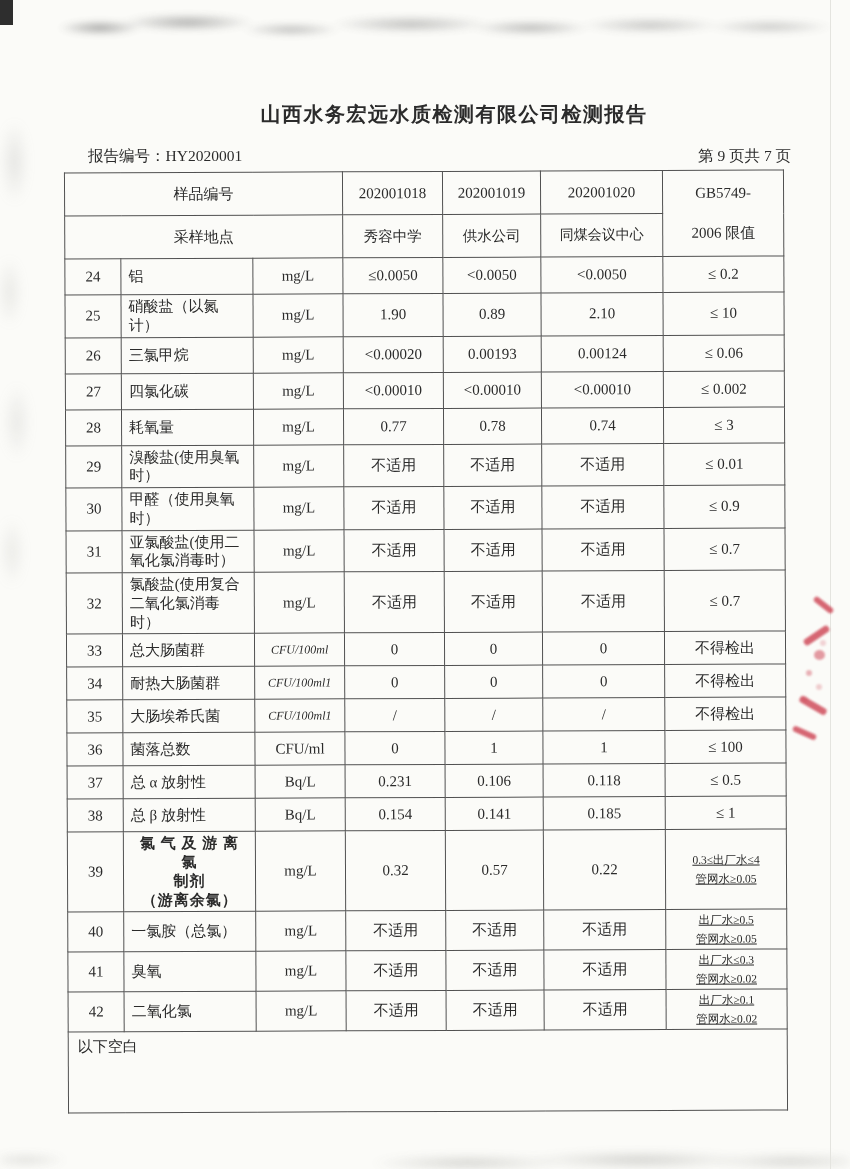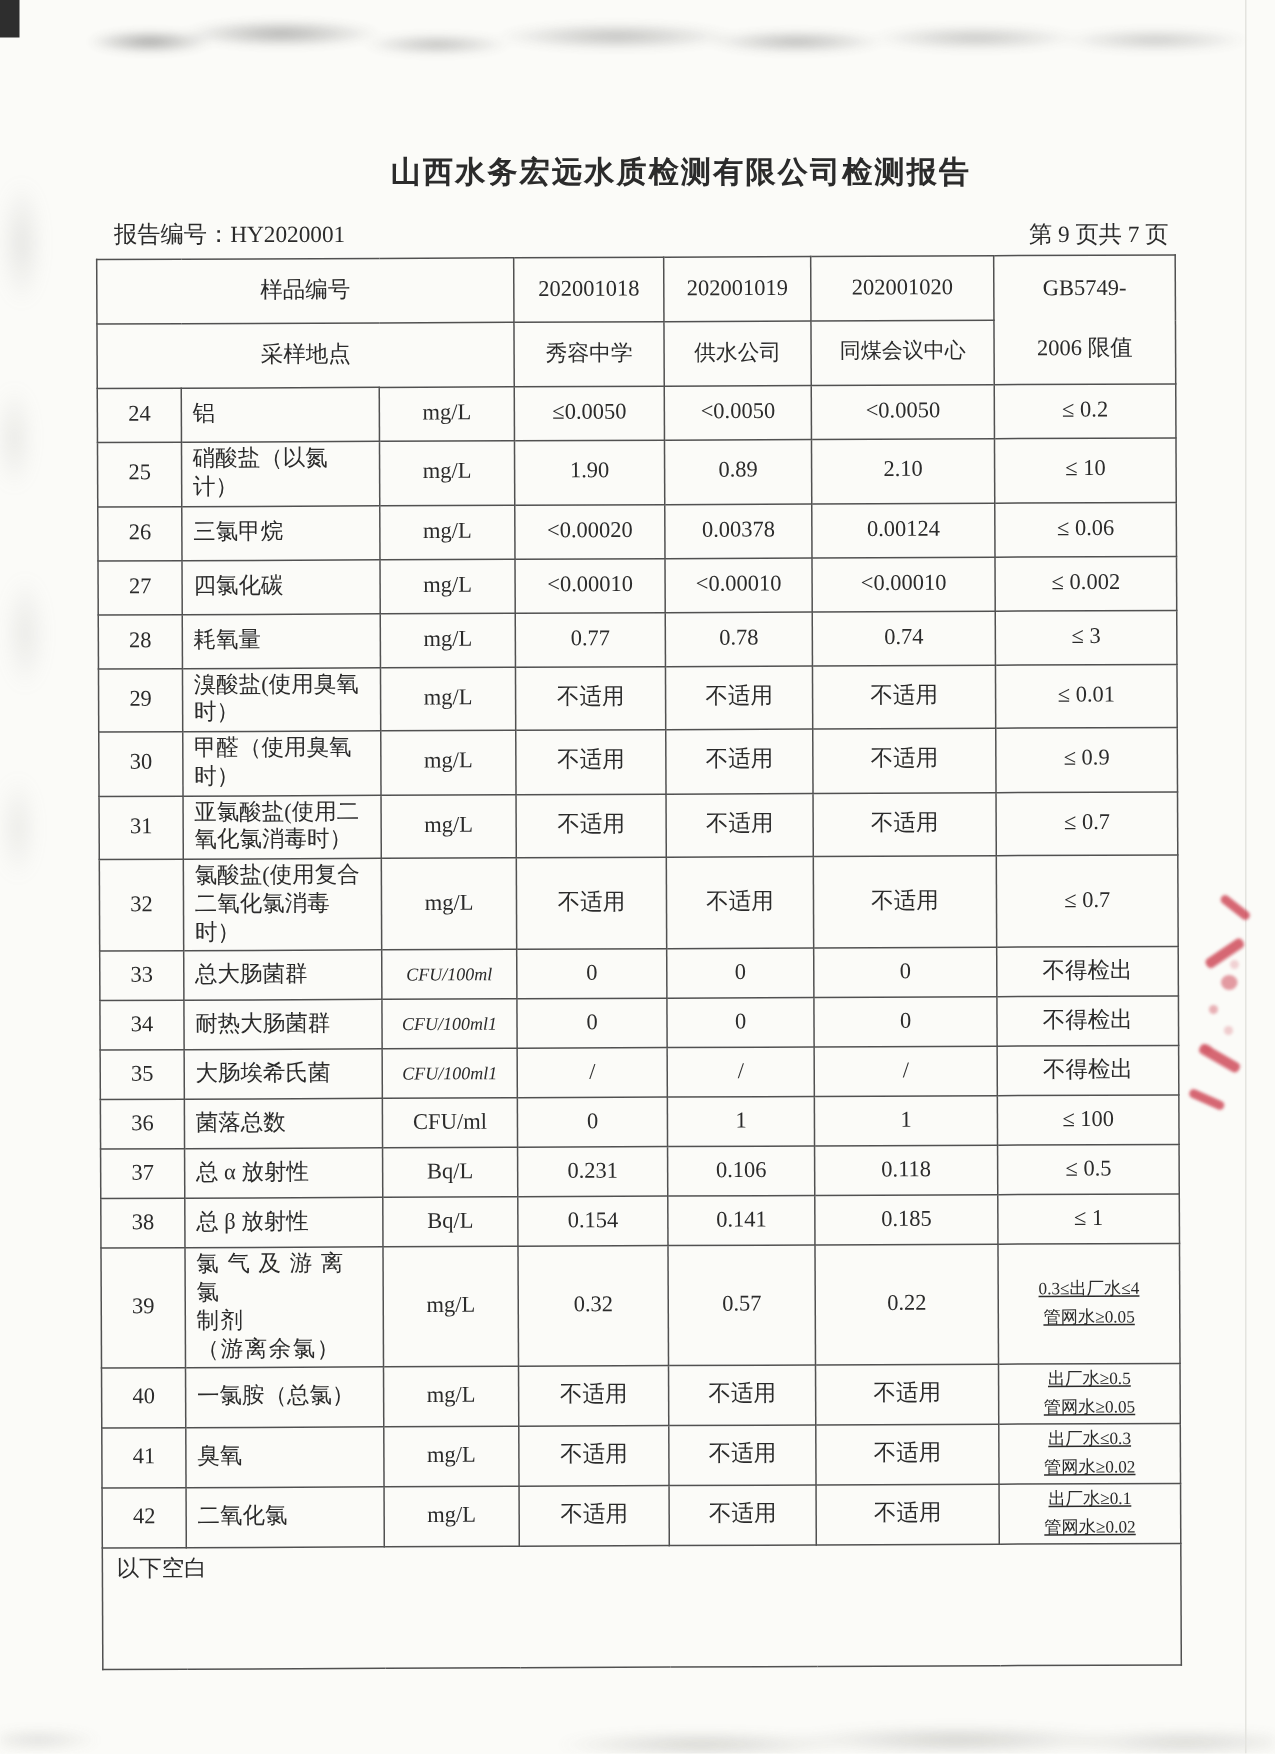--- a/index.html
+++ b/index.html
@@ -59,35 +59,35 @@
   .stamp .st4 { left:14px; top:72px; width:6px;  height:6px;  border-radius:50%; opacity:.5;
                 box-shadow: 10px 14px 0 rgba(199,46,64,.45), -4px 26px 0 rgba(199,46,64,.35), 14px -30px 0 rgba(199,46,64,.4); }
   .stamp .st5 { left:6px;  top:104px; width:30px; height:7px; transform:rotate(30deg); }
   .stamp .st6 { left:0px;  top:132px; width:25px; height:6px; transform:rotate(24deg); }
   
   .doc-title {
     position:absolute; top:101px; left:0; width:850px;
     text-align:center; font-size:20px; font-weight:bold; letter-spacing:1.5px;margin-left:29px;
   }
   .meta-line {
-    position:absolute; top:146px; left:76px; width:703px;
+    position:absolute; top:146px; left:88px; width:703px;
     display:flex; justify-content:space-between; font-size:15.5px;
   }
   .table-wrap {
     position:absolute; top:171px; left:66px;
     transform: rotate(-0.25deg);
   }
   table { border-collapse:collapse; table-layout:fixed; width:719px; background:transparent; }
   td {
     border:1px solid #515151; text-align:center; vertical-align:middle;
     font-size:15px; padding:0 2px; overflow:hidden; line-height:1.25;
   }
   tr.hrow td { height:42px; }
   .c-name { text-align:left; padding:2px 7px; white-space:pre-line; }
-  .c-name.centered { text-align:left; letter-spacing:1px; }
+  .c-name.centered { text-align:center; letter-spacing:1px;font-weight:bold; }
   .c-unit.small { font-size:12px;font-style:italic; }
   .c-limit { white-space:pre-line; }
   .c-limit.small { font-size:11.5px; line-height:1.6;text-decoration:underline; }
   .limit-head {
     vertical-align:middle;
     border-radius:13px;
   }
   .limit-head .lh-inner {
     display:flex; flex-direction:column; justify-content:space-around;
     height:80px; font-size:15px;
@@ -169,21 +169,21 @@
     <td class="c-val">1.90</td>
     <td class="c-val">0.89</td>
     <td class="c-val">2.10</td>
     <td class="c-limit">≤ 10</td>
   </tr>
         <tr style="height: 36px;">
     <td class="c-no">26</td>
     <td class="c-name">三氯甲烷</td>
     <td class="c-unit">mg/L</td>
     <td class="c-val">&lt;0.00020</td>
-    <td class="c-val">0.00378</td>
+    <td class="c-val">0.00193</td>
     <td class="c-val">0.00124</td>
     <td class="c-limit">≤ 0.06</td>
   </tr>
         <tr style="height: 36px;">
     <td class="c-no">27</td>
     <td class="c-name">四氯化碳</td>
     <td class="c-unit">mg/L</td>
     <td class="c-val">&lt;0.00010</td>
     <td class="c-val">&lt;0.00010</td>
     <td class="c-val">&lt;0.00010</td>

